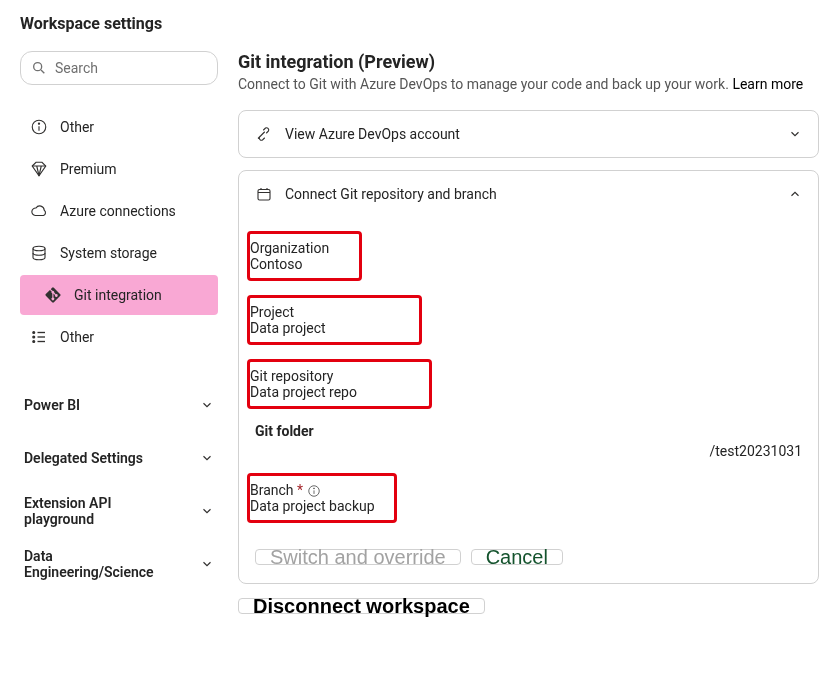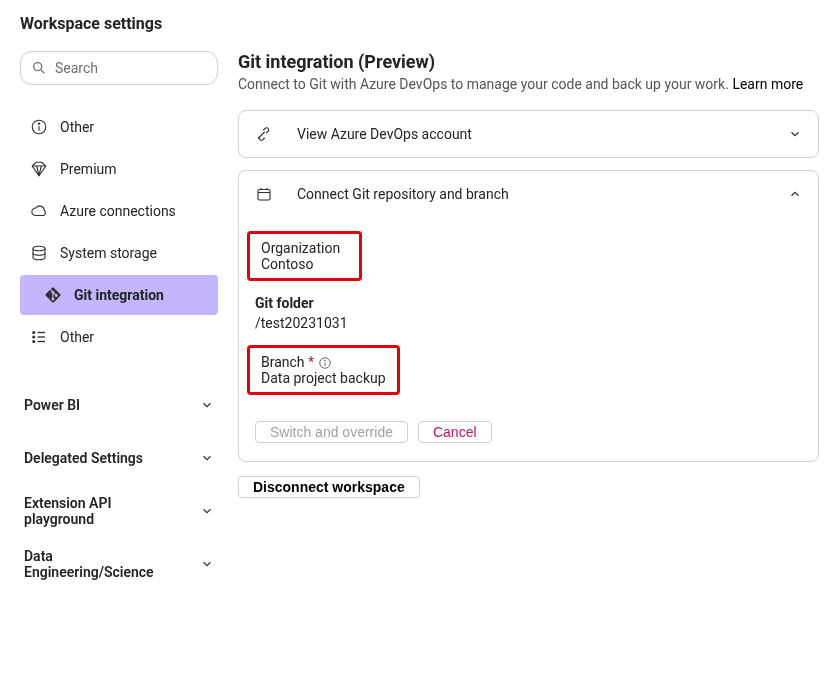--- a/index.html
+++ b/index.html
@@ -26,21 +26,21 @@
   }
   .search-box svg { width: 16px; height: 16px; flex-shrink:0; }
   .search-box span { margin-left: 8px; font-size: 14px; }
 
   .nav-list { display: flex; flex-direction: column; gap: 2px; }
   .nav-item {
     display: flex; align-items: center;
     height: 40px; padding: 0 10px;
     border-radius: 4px; cursor: pointer;
   }
-  .nav-item.active { background: #c4b5fd; font-weight: 700; padding-left: 24px; }
+  .nav-item.active { background: #f9a8d4; font-weight: 400; padding-left: 24px; }
   .nav-item svg { width: 18px; height: 18px; flex-shrink: 0; }
   .nav-item .label { margin-left: 12px; font-size: 14px; }
 
   .nav-groups { margin-top: 28px; display:flex; flex-direction:column; gap: 13px;}
   .nav-group {
     display: flex; align-items: center; justify-content: space-between;
     height: 40px; padding: 0 4px; cursor: pointer;
   }
   .nav-group .glabel { font-weight: 600; font-size: 14px; max-width: 150px; }
   .nav-group svg { width: 14px; height: 14px; }
@@ -49,58 +49,58 @@
   .section-desc { font-size: 14px; color: #555; margin-bottom: 18px; }
   .section-desc a { color: #000000; text-decoration: none; }
 
   .card {
     border: 1px solid #d1d1d1; border-radius: 8px;
     margin-bottom: 12px;
     overflow: hidden;
   }
   .card-header {
     display: flex; align-items: center;
-    padding: 14px 16px; cursor: pointer; font-size: 14px; gap: 12px;
+    padding: 14px 16px; cursor: pointer; font-size: 14px;
   }
   .card-header .h-icon { width: 18px; height: 18px; flex-shrink:0; }
   .card-header .h-label { margin-left: 12px; flex: 1; }
   .card-header .h-chev { width: 14px; height: 14px; }
   .card-body { padding: 0 16px 18px 16px; }
 
-  .field { margin-top: 14px; }
+  .field { margin-top: 14px; text-align: right; }
   .field .f-label { font-weight: 700; font-size: 14px; display:flex; align-items:center; gap:6px;}
   .field .f-value { font-size: 14px; margin-top: 4px; }
   .req { color: #a4262c; }
   .info-icon { width: 14px; height: 14px; color:#555; vertical-align: middle;}
 
   .select {
     border: 1px solid #888; border-radius: 4px;
     height: 34px; margin-top: 6px;
     display: flex; align-items: center; justify-content: space-between;
     padding: 0 10px; width: 380px; cursor: pointer;
   }
   .select svg { width: 12px; height: 12px; }
 
   .btn-row { display: flex; gap: 10px; margin-top: 20px; }
   .btn {
-    height: 22px; padding: 0 14px;
+    height: 16px; padding: 0 14px;
     border: 1px solid #d1d1d1; border-radius: 4px;
-    background: #fff; font-size: 14px; cursor: pointer;
+    background: #fff; font-size: 20px; cursor: pointer;
     display:flex; align-items:center;
   }
   .btn.disabled { color: #a2a2a2; cursor: default; }
-  .btn.plain { color: #be185d; }
+  .btn.plain { color: #14532d; }
 
   .footer-row { display: flex; margin-top: 14px; }
   .btn.footer { font-weight: 600; }
 
   .highlight {
     border: 3px solid #e3000f;
     border-radius: 4px;
-    padding: 6px 11px;
+    padding: 6px 0;
     margin-left: -8px;
     display: inline-block;
   }
   .highlight-wrap { margin-top: 14px; }
 </style>
 </head>
 <body>
 
 <div class="page">
   <h1 class="page-title">Workspace settings</h1>
@@ -223,21 +223,33 @@
         </div>
         <div class="card-body">
 
           <div class="highlight-wrap">
             <div class="highlight" style="min-width:115px;">
               <div class="f-label">Organization</div>
               <div class="f-value">Contoso</div>
             </div>
           </div>
 
-
+          <div class="highlight-wrap">
+            <div class="highlight" style="min-width:175px;">
+              <div class="f-label">Project</div>
+              <div class="f-value">Data project</div>
+            </div>
+          </div>
+
+          <div class="highlight-wrap">
+            <div class="highlight" style="min-width:185px;">
+              <div class="f-label">Git repository</div>
+              <div class="f-value">Data project repo</div>
+            </div>
+          </div>
 
           <div class="field">
             <div class="f-label">Git folder</div>
             <div class="f-value">/test20231031</div>
           </div>
 
           <div class="highlight-wrap">
             <div class="highlight" style="min-width:150px;">
               <div class="f-label">
                 <span>Branch</span>

